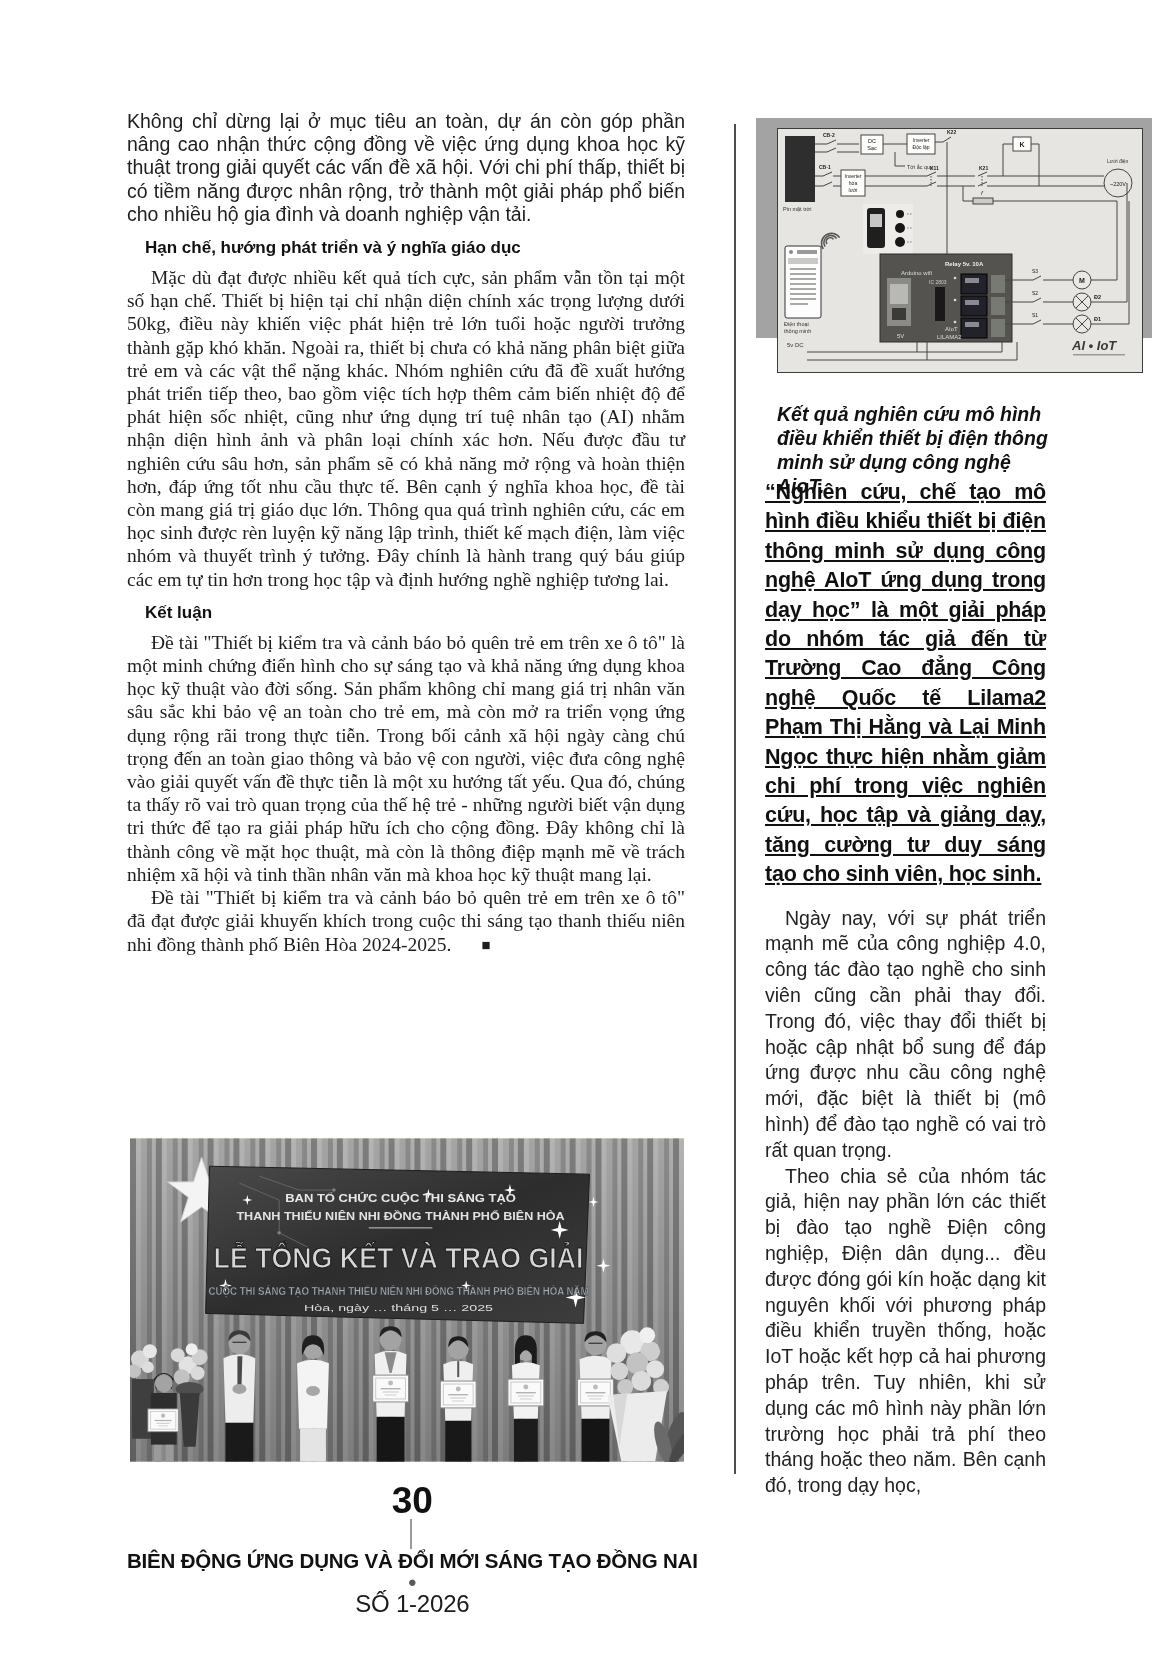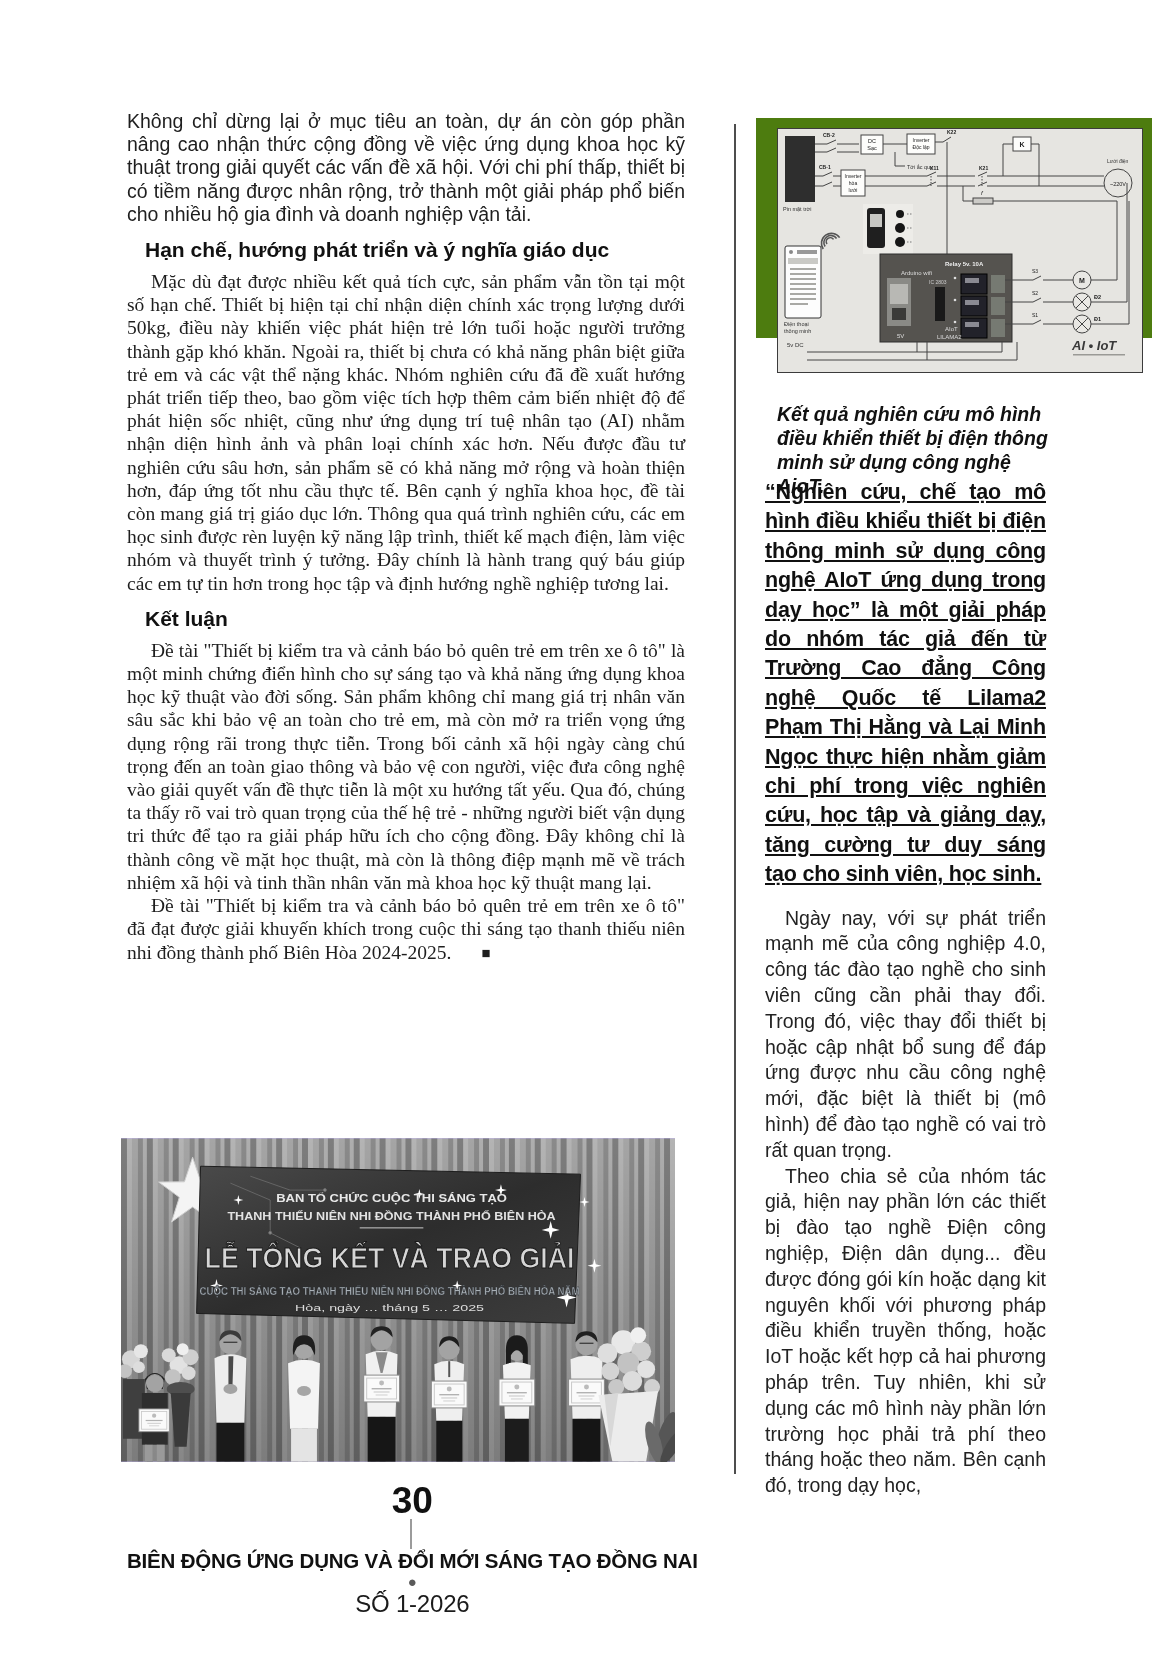--- a/index.html
+++ b/index.html
@@ -4,40 +4,40 @@
 <style>
   html,body{margin:0;padding:0;background:#e9e9e9;}
   .page{
     position:relative;width:1152px;height:1654px;margin:0 auto;background:#ffffff;
     font-family:"Liberation Sans","DejaVu Sans",sans-serif;color:#1e1e1e;overflow:hidden;
   }
   
   .left-col{position:absolute;left:127px;top:110px;width:558px;}
   .left-col p.body{font-size:19.5px;line-height:23.2px;text-align:justify;margin:0;}
   .left-col p.indent{text-indent:24px;font-family:Liberation Serif, serif;}
-  h2.section{font-size:21px;font-weight:bold;margin:12px 0 8px 18px;color:#111;}
+  h2.section{font-size:17px;font-weight:bold;margin:12px 0 8px 18px;color:#111;}
   .endmark{display:inline-block;margin-left:6px;font-size:15px;transform:translateY(-1px);}
   
   .col-divider{position:absolute;left:734px;top:124px;width:2px;height:1350px;background:#4d4d4d;}
   
-  .figure-circuit{position:absolute;left:756px;top:118px;width:396px;height:220px;background:#4d7c0f;}
+  .figure-circuit{position:absolute;left:756px;top:118px;width:396px;height:220px;background:#a3a3a3;}
   .figure-circuit svg{position:absolute;left:21px;top:10px;}
   .fig-caption{
     position:absolute;left:777px;top:394px;width:274px;
     font-size:19.5px;font-weight:bold;font-style:italic;line-height:24px;color:#111;margin-top:8px;
   }
   
   .right-col{position:absolute;left:765px;top:478px;width:281px;}
   .pull-quote{
     font-size:21.5px;font-weight:bold;line-height:29.4px;text-align:justify;
     margin:0 0 16px 0;color:#101010;letter-spacing:-0.2px;text-decoration:underline;
   }
   .right-col p.body2{font-size:19.5px;line-height:25.8px;text-align:justify;text-indent:20px;margin:0;color:#222;}
   
-  .photo-box{position:absolute;left:121px;top:1138px;width:554px;height:324px;background:#c4b5fd;}
+  .photo-box{position:absolute;left:130px;top:1138px;width:554px;height:324px;background:#fef9c3;}
   
   .footer{position:absolute;left:127px;top:1482px;display:flex;align-items:center;flex-direction:column;}
   .page-num{font-size:37px;font-weight:bold;color:#111;line-height:1;}
   .footer-sep{width:2px;height:30px;background:#9b9b9b;margin:0 11px 0 9px;}
   .journal{font-size:20.5px;font-weight:bold;letter-spacing:-0.2px;color:#111;}
   .footer-bullet{color:#5a5a5a;font-size:15px;margin:0 9px;}
   .issue{font-size:24px;color:#1b1b1b;letter-spacing:-0.2px;}
   svg text{font-family:"Liberation Sans","DejaVu Sans",sans-serif;}
 </style>
 </head>

